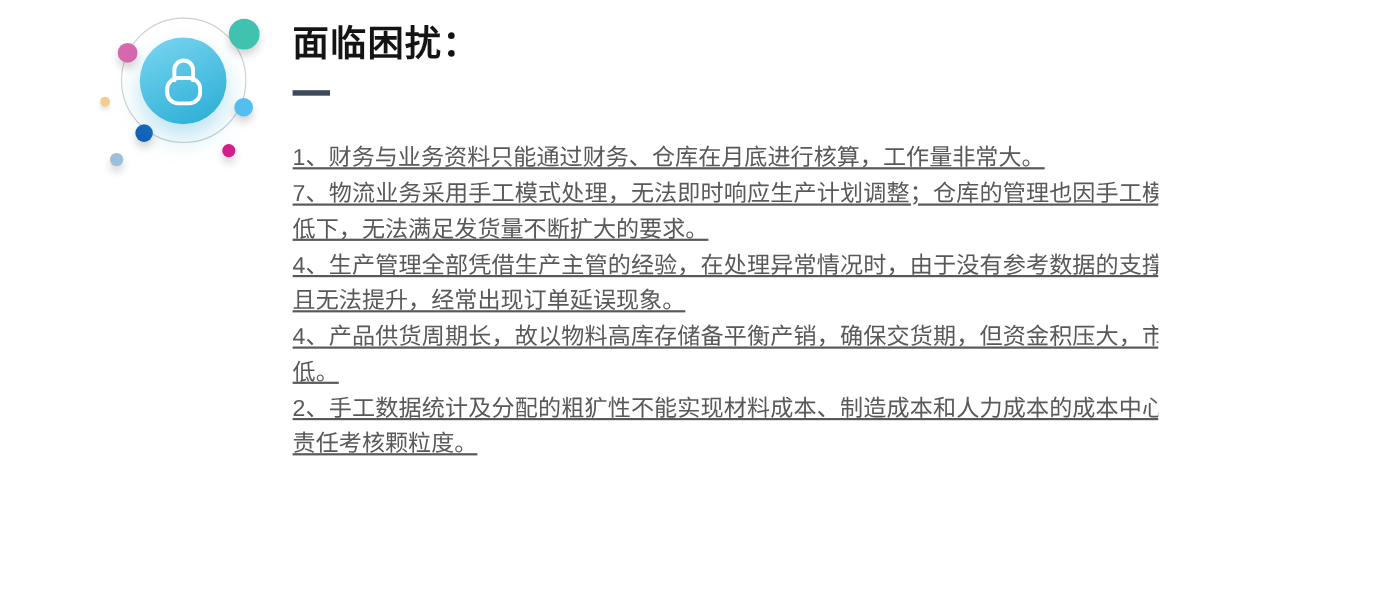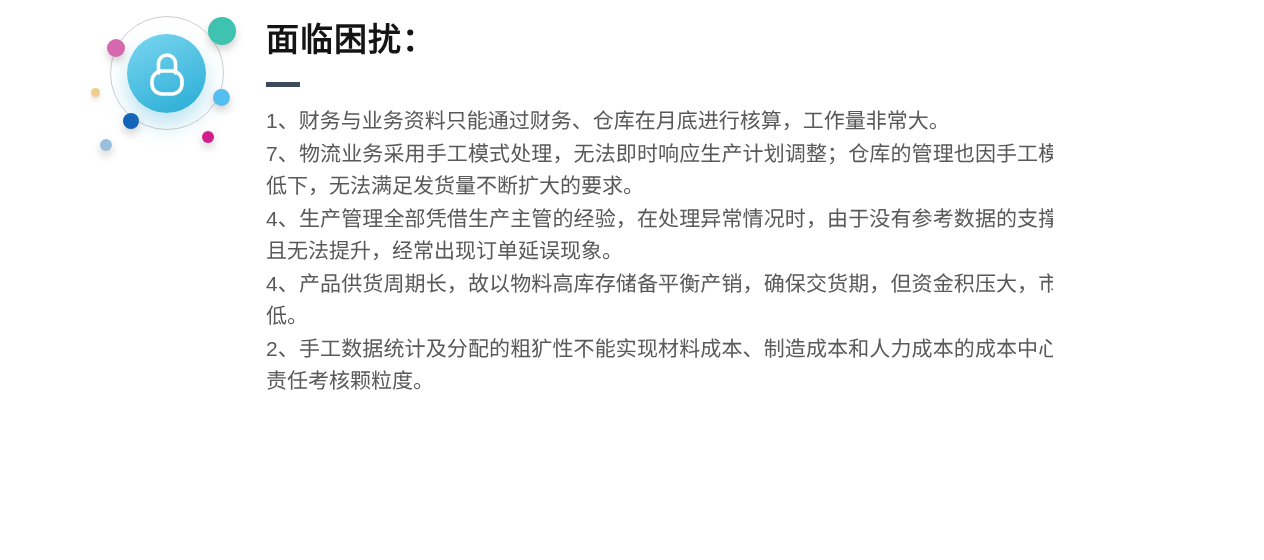--- a/index.html
+++ b/index.html
@@ -78,24 +78,25 @@
     color: var(--title-text, #141414);
     letter-spacing: 1px;
   }
   .title-underline {
     width: 34px;
     height: 5px;
     margin-top: 22px;
     background: var(--title-underline, #3d4a5c);
   }
   .issues {
-    margin-top: 18px;
+    margin-top: 41px;
     font-size: 21px;
     line-height: 32.5px;
     color: var(--body-text, #595959);
+    text-decoration: underline;
   }
   .issue {
     text-align: justify;
   }
 </style>
 </head>
 <body>
 
 <div class="slide">
 

